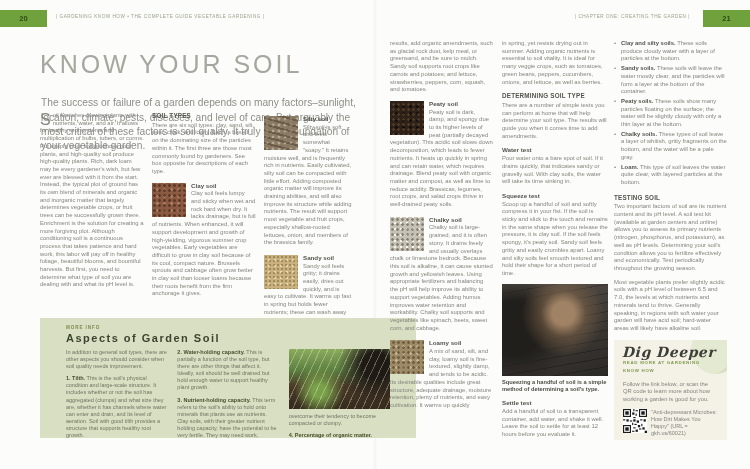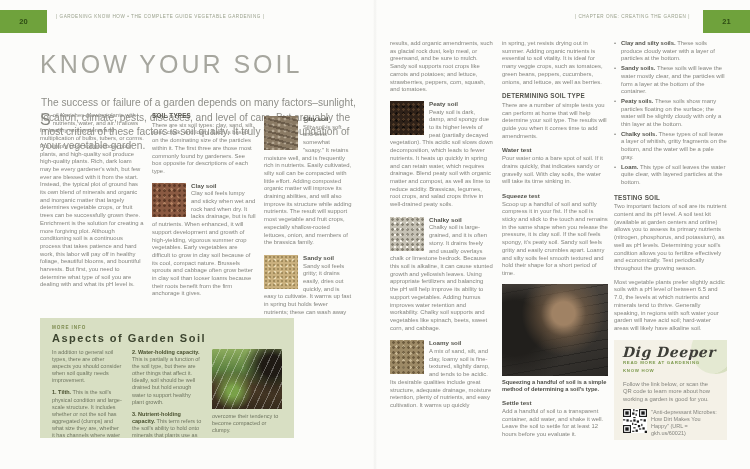--- a/index.html
+++ b/index.html
@@ -1,18 +1,18 @@
 <!DOCTYPE html>
 <html><head>
 <meta charset="utf-8">
 <style>
   html,body{margin:0;padding:0;}
   body{width:750px;height:469px;background:#fcfcfa;font-family:"Liberation Sans",sans-serif;position:relative;overflow:hidden;color:#83837d;}
   .gutter{position:absolute;left:373px;top:0;width:4px;height:469px;background:linear-gradient(90deg,transparent,rgba(60,60,50,0.05),transparent);}
-  .pagenum{position:absolute;top:10px;width:47px;height:23px;background:#6fa23c;color:#2f4d15;font-size:7.5px;font-weight:bold;display:flex;align-items:center;justify-content:center;}
+  .pagenum{position:absolute;top:10px;width:47px;height:17px;background:#6fa23c;color:#2f4d15;font-size:7.5px;font-weight:bold;display:flex;align-items:center;justify-content:center;}
   .pagenum.left{left:0;} .pagenum.right{right:0;}
   .runhead{position:absolute;top:14px;font-size:4.6px;letter-spacing:.55px;color:#9aa18c;white-space:nowrap;}
   .runhead.left{left:56px;} .runhead.right{right:60px;}
   .title{position:absolute;left:40px;top:33px;font-size:25px;font-weight:400;letter-spacing:3px;color:#a6a69e;}
   .intro{position:absolute;left:41px;top:86px;width:322px;font-size:10.2px;line-height:14.4px;color:#8e8e88;}
   .col{position:absolute;font-size:5.9px;line-height:7.7px;color:#84847e;overflow:hidden;}
   #l-col1{left:40px;top:112px;width:104px;height:204px;}
   #l-col2{left:152px;top:112px;width:104px;height:204px;}
   #l-col3{left:264px;top:112px;width:88px;height:204px;}
   #r-col1{left:390px;top:40px;width:103px;height:424px;}
@@ -23,21 +23,21 @@
   .colhead{font-size:6.3px;font-weight:bold;letter-spacing:.2px;color:#54544d;margin:0 0 2px;}
   .soilname{font-size:6.2px;font-weight:bold;color:#54544d;margin:0 0 1px;}
   .soil-entry{margin:3px 0 7px;overflow:visible;}
   .soil-img{float:left;width:34px;height:34px;margin:1px 5px 1px 0;}
   .tex-clay{background-color:#8a5a42;background-image:radial-gradient(circle,rgba(55,28,14,.55) 1px,transparent 1.7px),radial-gradient(circle,rgba(215,165,125,.5) 1px,transparent 1.6px);background-size:5px 5px,7px 7px;background-position:0 0,2px 3px;}
   .tex-silty{background-color:#8a7a64;background-image:repeating-linear-gradient(15deg,rgba(45,32,20,.35) 0 2px,transparent 2px 6px),radial-gradient(circle,rgba(235,225,205,.45) 1px,transparent 1.8px);background-size:auto,6px 6px;}
   .tex-sandy{background-color:#c9b07e;background-image:radial-gradient(circle,rgba(120,100,55,.5) 1px,transparent 1.5px),radial-gradient(circle,rgba(245,235,200,.7) 1px,transparent 1.4px);background-size:4px 4px,6px 6px;background-position:0 0,2px 2px;}
   .tex-peaty{background-color:#2e2118;background-image:radial-gradient(circle,rgba(130,95,60,.45) 1px,transparent 1.5px),radial-gradient(circle,rgba(0,0,0,.6) 1px,transparent 1.6px);background-size:5px 5px,7px 7px;background-position:1px 1px,3px 2px;}
   .tex-chalky{background-color:#c6c2b5;background-image:radial-gradient(circle,rgba(90,85,72,.6) 1px,transparent 1.6px),radial-gradient(circle,rgba(255,253,246,.85) 1px,transparent 1.5px);background-size:5px 5px,6px 6px;background-position:0 0,2px 3px;}
   .tex-loamy{background-color:#9d8a66;background-image:radial-gradient(circle,rgba(70,55,30,.55) 1px,transparent 1.6px),radial-gradient(circle,rgba(235,220,185,.55) 1px,transparent 1.5px);background-size:5px 5px,7px 7px;background-position:1px 0,3px 3px;}
-  .more-info{position:absolute;left:40px;top:318px;width:254px;height:120px;background:#d8dfc3;padding:7px 12px;box-sizing:border-box;overflow:hidden;}
+  .more-info{position:absolute;left:40px;top:318px;width:376px;height:120px;background:#d8dfc3;padding:7px 26px;box-sizing:border-box;overflow:hidden;}
   .mi-label{font-size:4.6px;font-weight:bold;letter-spacing:.9px;color:#7c8a4e;margin:0;}
   .mi-heading{font-size:11px;font-weight:bold;letter-spacing:1.5px;color:#3c442f;margin:2px 0 5px;}
   .mi-cols{display:flex;gap:10px;}
   .mi-col{flex:1;font-size:5.5px;line-height:7.1px;color:#6f7560;}
   .mi-col p{margin:0 0 5px;}
   .mi-col strong{color:#49502f;}
   .garden-photo{width:100%;height:60px;margin-bottom:4px;background-image:repeating-linear-gradient(115deg,rgba(255,255,255,.3) 0 1px,transparent 1px 7px),radial-gradient(circle at 86% 28%,#1f1a14 0 14%,transparent 40%),radial-gradient(circle at 30% 70%,#79a148 0 8%,transparent 30%),linear-gradient(180deg,#8cab5d 0%,#5d8240 34%,#4a3a26 62%,#352a1c 100%);}
   .squeeze-photo{width:106px;height:92px;background-image:radial-gradient(ellipse at 58% 32%,#a08264 0 13%,rgba(120,95,70,.6) 26%,transparent 48%),radial-gradient(circle at 12% 48%,#211f1c 0 26%,transparent 55%),repeating-linear-gradient(170deg,rgba(0,0,0,.25) 0 1px,transparent 1px 9px),linear-gradient(160deg,#5a534c 0%,#403c37 45%,#2b2926 100%);margin:2px 0 3px;}
   .photo-caption{font-size:5.7px;font-weight:bold;line-height:7.3px;color:#4e4e47;margin:0 0 6px;}
   .bullets{list-style:none;margin:0 0 7px;padding:0 0 0 7px;}

